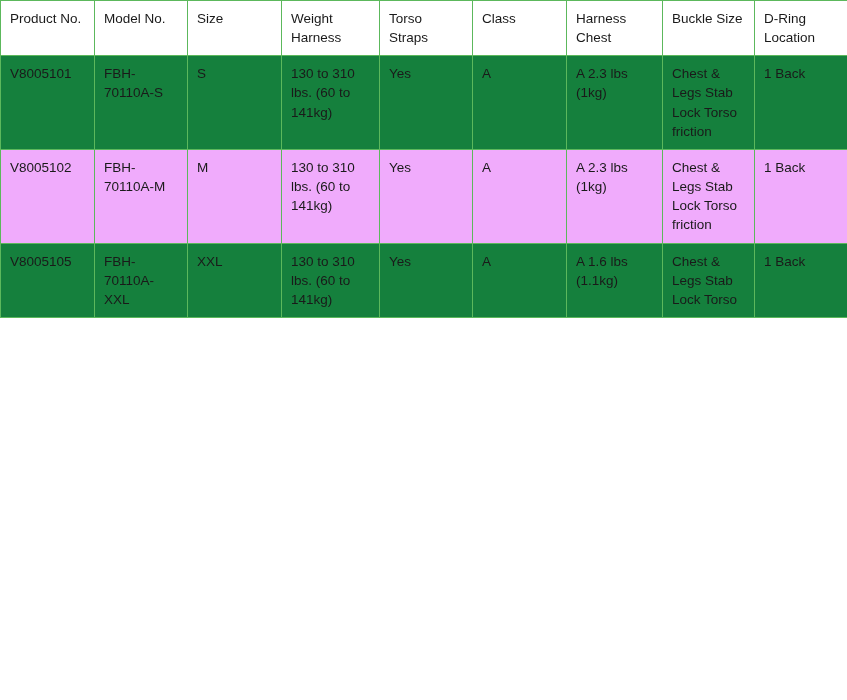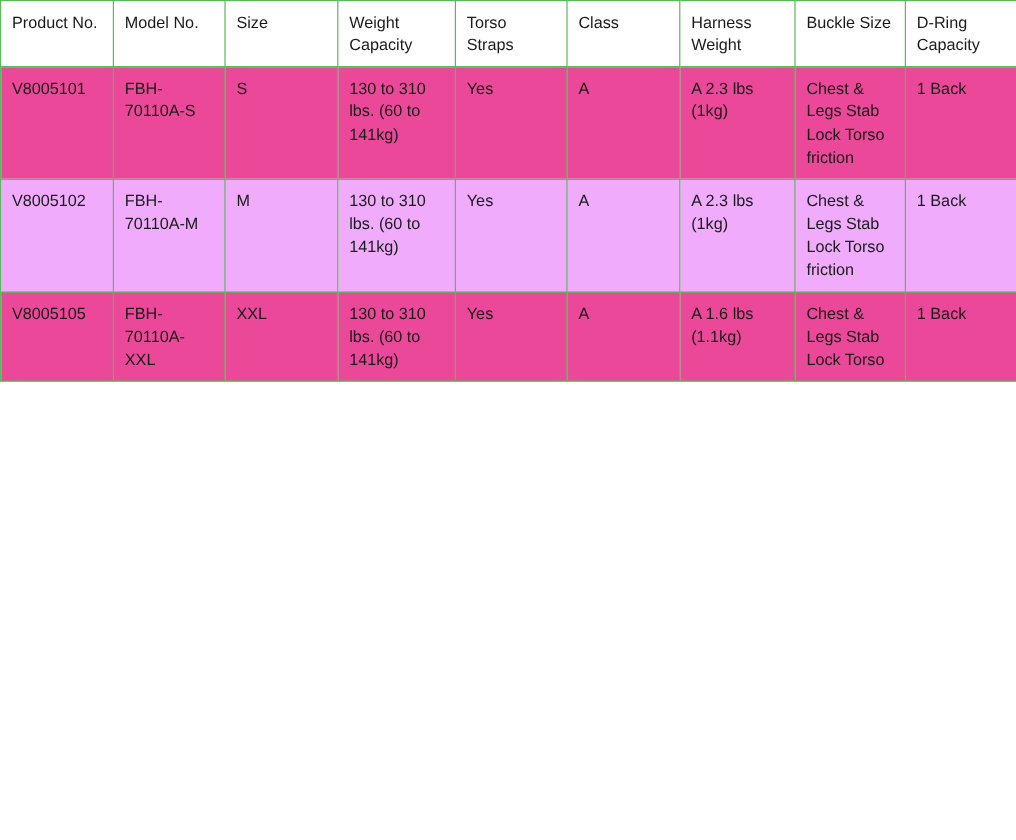--- a/index.html
+++ b/index.html
@@ -31,21 +31,21 @@
     word-wrap: break-word;
     overflow-wrap: break-word;
     margin-top: 21px;
   }
   table.spec-table thead th {
     background: #ffffff;
     color: #1a1a1a;
     font-weight: normal;
   }
   table.spec-table tbody tr.row-alt td {
-    background: #ec4899;
+    background: #15803d;
   }
   table.spec-table tbody tr.row-plain td {
     background: #f0abfc;
   }
   
   col.c0 { width: 94px; }
   col.c1 { width: 93px; }
   col.c2 { width: 94px; }
   col.c3 { width: 98px; }
   col.c4 { width: 93px; }
@@ -67,26 +67,26 @@
     <col class="c5">
       <col class="c6">
       <col class="c7">
       <col class="c8">
   </colgroup>
   <thead>
     <tr>
       <th>Product No.</th>
       <th>Model No.</th>
       <th>Size</th>
-      <th>Weight Capacity</th>
+      <th>Weight Harness</th>
       <th>Torso Straps</th>
       <th>Class</th>
-      <th>Harness Weight</th>
+      <th>Harness Chest</th>
       <th>Buckle Size</th>
-      <th>D-Ring Capacity</th>
+      <th>D-Ring Location</th>
     </tr>
   </thead>
   <tbody>
     <tr class="row-alt">
       <td>V8005101</td>
       <td>FBH-70110A-S</td>
       <td>S</td>
       <td>130 to 310 lbs. (60 to 141kg)</td>
       <td>Yes</td>
       <td>A</td>

